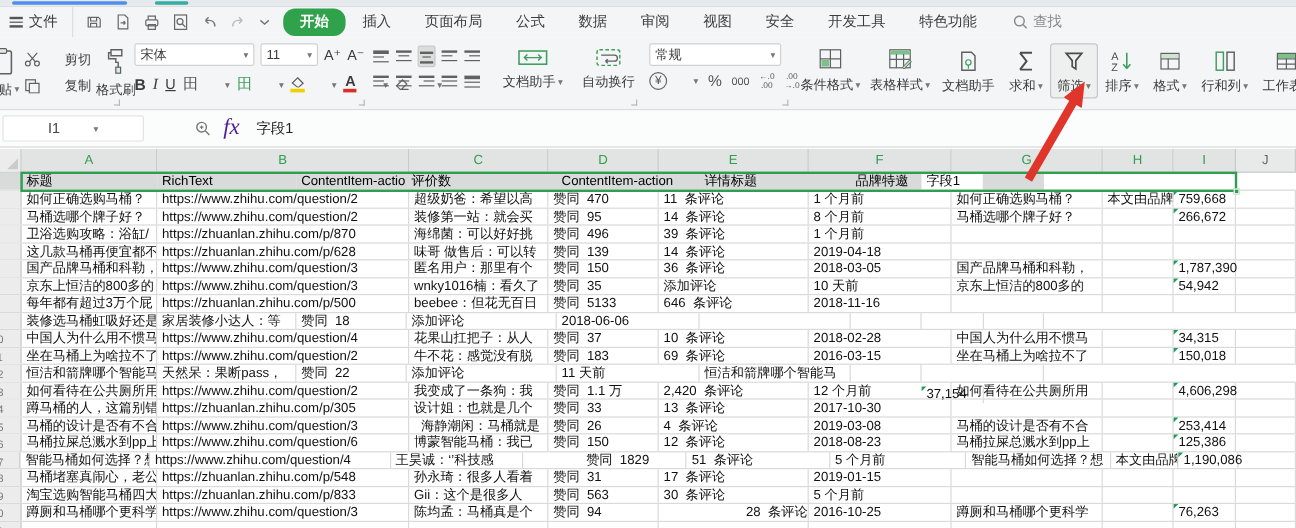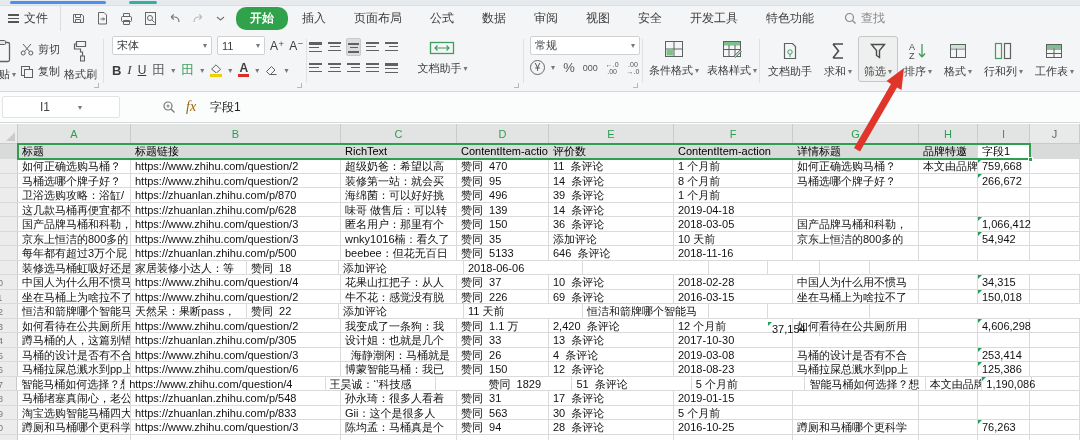--- a/index.html
+++ b/index.html
@@ -24,21 +24,21 @@
   .mtab{padding:3px 14px;cursor:default;white-space:nowrap}
   .find{display:flex;align-items:center;gap:4px;color:#8a8a8a;margin-left:16px}
   
   .ribbon{position:absolute;top:31px;left:0;right:0;height:61px;background:#f4f5f6;border-bottom:1px solid #d6d7d8;display:flex;align-items:stretch;overflow:hidden;font-size:11px;color:#3c3c3c}
   .vsep{width:1px;background:#e0e1e2;margin:8px 2px}
   .rgroup{position:relative;display:flex;align-items:flex-start;padding-top:5px}
   .corner{position:absolute;right:2px;bottom:3px;width:5px;height:5px;border-right:1.5px solid #b7b8b9;border-bottom:1.5px solid #b7b8b9}
   .bigbtn{display:flex;flex-direction:column;align-items:center;justify-content:flex-start;gap:4px;padding:3px 4px;white-space:nowrap}
   .bigbtn .lbl{display:flex;align-items:center}
   .stack2{display:flex;flex-direction:column;gap:7px;padding-top:6px}
-  .smallbtn{display:flex;align-items:center;gap:4px;white-space:nowrap}
+  .smallbtn{display:flex;align-items:center;gap:20px;white-space:nowrap}
   .combo{background:#fff;border:1px solid #d0d1d2;border-radius:2px;display:flex;align-items:center;justify-content:space-between;height:19px;padding:0 4px;font-size:11px}
   .fontrow{display:flex;align-items:center;gap:6px;margin-top:6px}
   .b{font-weight:bold;font-size:13px}.i{font-style:italic;font-family:"Liberation Serif",serif;font-size:13px}.u{text-decoration:underline;font-size:12px}
   .cjkico{font-size:13px;color:#5a5a5a}
   .aunderbar{display:inline-block;line-height:10px;text-align:center;font-weight:bold;font-size:12px}
   .aunderbar-bar{display:block;height:3px;margin-top:1px}
   .ali{display:inline-block;width:15px;padding:2px 1px;border-radius:2px}
   .ali i{display:block;height:1.5px;background:#616161;margin-top:2.2px}
   .ali.c i:nth-child(2){width:70%;margin-left:15%}.ali.l i:nth-child(2){width:70%}.ali.r i:nth-child(2){width:70%;margin-left:30%}
   .ali.pressed{background:#dcdddd;border:1px solid #c8c9ca}
@@ -48,21 +48,21 @@
   .numicons{display:flex;align-items:center;gap:8px;margin-top:5px;color:#555}
   .yen{width:15px;height:15px;border:1px solid #666;border-radius:50%;font-size:10px;display:flex;align-items:center;justify-content:center}
   .tiny2{font-size:7px;line-height:7px;text-align:center;color:#555}
   .toolbtn{display:flex;flex-direction:column;align-items:center;gap:3px;padding:4px 5px 2px;border:1px solid transparent;border-radius:3px;white-space:nowrap}
   .toolbtn.hl{border-color:#c6c7c8;background:#eeefef}
   .toolbtn .lbl{display:flex;align-items:center}
   
   .fbar{position:absolute;top:92px;left:0;right:0;height:31px;background:#fbfcfc;border-bottom:1px solid #d6d7d8;display:flex;align-items:center;font-size:12px}
   .namebox{width:118px;height:22px;margin-left:2px;background:#fff;border:1px solid #e2e3e4;border-radius:2px;display:flex;align-items:center;justify-content:center;gap:26px;color:#444}
   .fbicons{display:flex;align-items:center;gap:10px;margin-left:42px;color:#666}
-  .fx{font-family:"Liberation Serif",serif;font-style:italic;font-size:14px;color:#a16207}
+  .fx{font-family:"Liberation Serif",serif;font-style:italic;font-size:19px;color:#4c1d95}
   .fvalue{margin-left:14px;color:#222;font-size:12px}
   
   .grid{position:absolute;top:124px;left:0;width:1080px;height:316px;background:#fff;overflow:hidden}
   .colhdr{display:flex;height:20px;background:#e8e9e9;border-bottom:1px solid #c9caca}
   .ch{height:100%;border-right:1px solid #c9caca;font-size:11px;display:flex;align-items:center;justify-content:center;color:#666}
   .ch.sel{color:#2f9e50;background:#e2e3e3}
   .chcorner{position:relative;background:#ececec}
   .chcorner:after{content:"";position:absolute;right:2px;bottom:2px;border-left:9px solid transparent;border-bottom:9px solid #c9cbcc}
   .row{display:flex;height:14.5px;border-bottom:1px solid #dadada}
   .row.r1{height:15px}
@@ -309,20 +309,27 @@
     <div class="bigbtn" style="margin-left:14px">
       <svg width="28" height="18">
           <rect x="2.5" y="3.5" width="23" height="11" fill="none" stroke="#3f9e5f" stroke-width="1.3"></rect>
           <path d="M7 9h14M9.5 6.5L7 9l2.5 2.5M18.5 6.5L21 9l-2.5 2.5" fill="none" stroke="#3f9e5f" stroke-width="1.2"></path>
         </svg>
       <span class="lbl">
           <span>文档助手</span>
           <i class="car">▾</i>
         </span>
     </div>
+    <div class="bigbtn" style="margin-left:8px">
+      <svg width="24" height="18">
+          <rect x="2.5" y="2.5" width="19" height="13" rx="2" fill="none" stroke="#3f9e5f" stroke-width="1.2" stroke-dasharray="3 2"></rect>
+          <path d="M6 7h11a2.5 2.5 0 010 5H9.5M9.5 12l2-1.7M9.5 12l2 1.7" fill="none" stroke="#5d6160" stroke-width="1.1"></path>
+        </svg>
+      <span class="lbl">自动换行</span>
+    </div>
     <span class="corner"></span>
   </div>
   <div class="vsep"></div>
 
   <div class="rgroup" style="width:122px;flex-direction:column;padding-left:4px">
     <div class="combo" style="width:110px">
         <span>常规</span>
         <i class="car">▾</i>
       </div>
     <div class="numicons">
@@ -482,21 +489,20 @@
       <div class="ch sel" style="width: 119px;">F</div>
       <div class="ch sel" style="width: 126px;">G</div>
       <div class="ch sel" style="width: 59px;">H</div>
       <div class="ch sel" style="width: 52px;">I</div>
       <div class="ch" style="width: 50px;">J</div>
     </div>
   <div id="rows">
       <div class="row r1">
         <div class="cell rn" style="width: 18px;"></div>
         <div class="cell" style="width: 113px;">标题</div>
-        <div class="cell" style="width: 210px;">标题链接</div>
         <div class="cell" style="width: 116px;">RichText</div>
         <div class="cell" style="width: 92px;">ContentItem-action</div>
         <div class="cell" style="width: 125px;">评价数</div>
         <div class="cell" style="width: 119px;">ContentItem-action</div>
         <div class="cell" style="width: 126px;">详情标题</div>
         <div class="cell" style="width: 59px;">品牌特邀</div>
         <div class="cell active" style="width: 52px;">字段1</div>
         <div class="cell" style="width: 50px;"></div>
       </div>
       <div class="row">
@@ -554,21 +560,21 @@
       <div class="row">
         <div class="cell rn" style="width: 18px;"></div>
         <div class="cell" style="width: 113px;">国产品牌马桶和科勒，</div>
         <div class="cell" style="width: 210px;">https://www.zhihu.com/question/3</div>
         <div class="cell" style="width: 116px;">匿名用户：那里有个</div>
         <div class="cell" style="width: 92px;">赞同  150</div>
         <div class="cell" style="width: 125px;">36  条评论</div>
         <div class="cell" style="width: 119px;">2018-03-05</div>
         <div class="cell" style="width: 126px;">国产品牌马桶和科勒，</div>
         <div class="cell" style="width: 59px;"></div>
-        <div class="cell ci tn" style="width: 52px;"><span class="ov">1,066,412</span></div>
+        <div class="cell ci tn" style="width: 52px;"><span class="ov">1,787,390</span></div>
         <div class="cell" style="width: 50px;"></div>
       </div>
       <div class="row">
         <div class="cell rn" style="width: 18px;"></div>
         <div class="cell" style="width: 113px;">京东上恒洁的800多的</div>
         <div class="cell" style="width: 210px;">https://www.zhihu.com/question/3</div>
         <div class="cell" style="width: 116px;">wnky1016楠：看久了</div>
         <div class="cell" style="width: 92px;">赞同  35</div>
         <div class="cell" style="width: 125px;">添加评论</div>
         <div class="cell" style="width: 119px;">10 天前</div>
@@ -613,21 +619,21 @@
         <div class="cell" style="width: 126px;">中国人为什么用不惯马</div>
         <div class="cell" style="width: 59px;"></div>
         <div class="cell ci tn" style="width: 52px;"><span class="ov">34,315</span></div>
         <div class="cell" style="width: 50px;"></div>
       </div>
       <div class="row">
         <div class="cell rn" style="width: 18px;"><b>11</b></div>
         <div class="cell" style="width: 113px;">坐在马桶上为啥拉不了</div>
         <div class="cell" style="width: 210px;">https://www.zhihu.com/question/2</div>
         <div class="cell" style="width: 116px;">牛不花：感觉没有脱</div>
-        <div class="cell" style="width: 92px;">赞同  226</div>
+        <div class="cell" style="width: 92px;">赞同  183</div>
         <div class="cell" style="width: 125px;">69  条评论</div>
         <div class="cell" style="width: 119px;">2016-03-15</div>
         <div class="cell" style="width: 126px;">坐在马桶上为啥拉不了</div>
         <div class="cell" style="width: 59px;"></div>
         <div class="cell ci tn" style="width: 52px;"><span class="ov">150,018</span></div>
         <div class="cell" style="width: 50px;"></div>
       </div>
       <div class="row">
         <div class="cell rn" style="width: 18px;"><b>12</b></div>
         <div class="cell" style="width: 113px;">恒洁和箭牌哪个智能马</div>
@@ -730,21 +736,21 @@
         <div class="cell" style="width: 59px;"></div>
         <div class="cell ci" style="width: 52px;"></div>
         <div class="cell" style="width: 50px;"></div>
       </div>
       <div class="row">
         <div class="cell rn" style="width: 18px;"><b>20</b></div>
         <div class="cell" style="width: 113px;">蹲厕和马桶哪个更科学</div>
         <div class="cell" style="width: 210px;">https://www.zhihu.com/question/3</div>
         <div class="cell" style="width: 116px;">陈均孟：马桶真是个</div>
         <div class="cell" style="width: 92px;">赞同  94</div>
-        <div class="cell" style="width: 125px;">28  条评论</div>
+        <div class="cell" style="width: 125px; text-align: right;">28  条评论</div>
         <div class="cell" style="width: 119px;">2016-10-25</div>
         <div class="cell" style="width: 126px;">蹲厕和马桶哪个更科学</div>
         <div class="cell" style="width: 59px;"></div>
         <div class="cell ci tn" style="width: 52px;"><span class="ov">76,263</span></div>
         <div class="cell" style="width: 50px;"></div>
       </div>
       <div class="row">
         <div class="cell rn" style="width: 18px;"><b>21</b></div>
         <div class="cell" style="width: 113px;"></div>
         <div class="cell" style="width: 210px;"></div>

